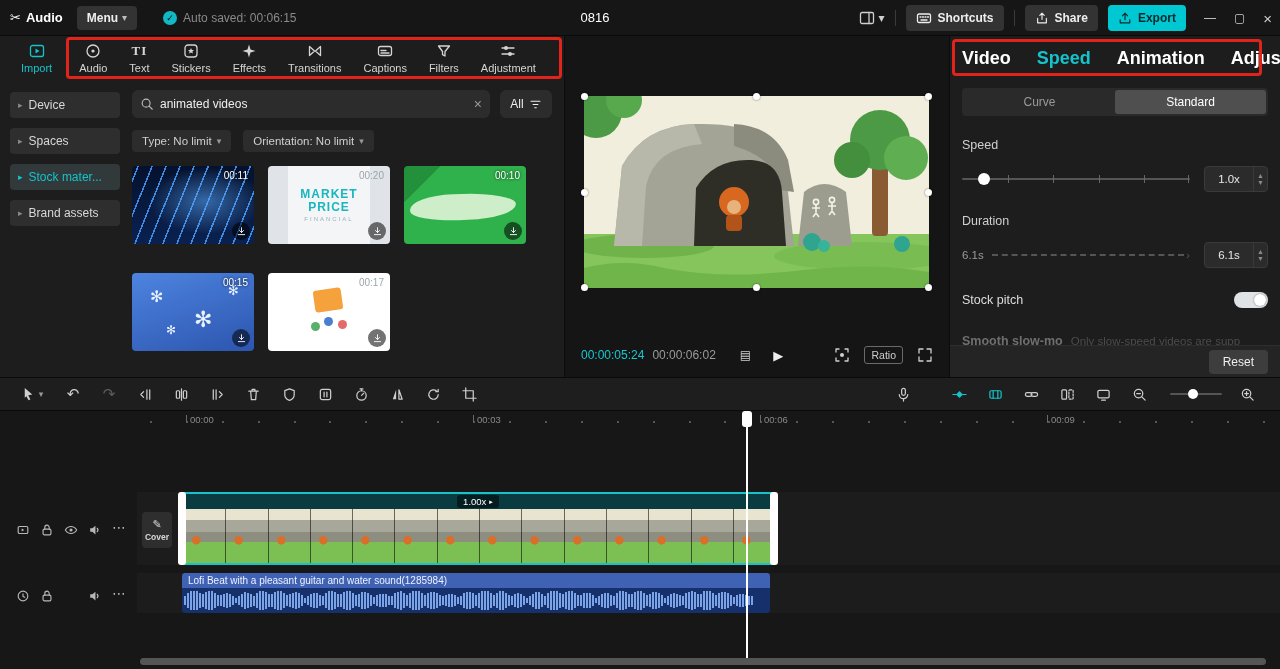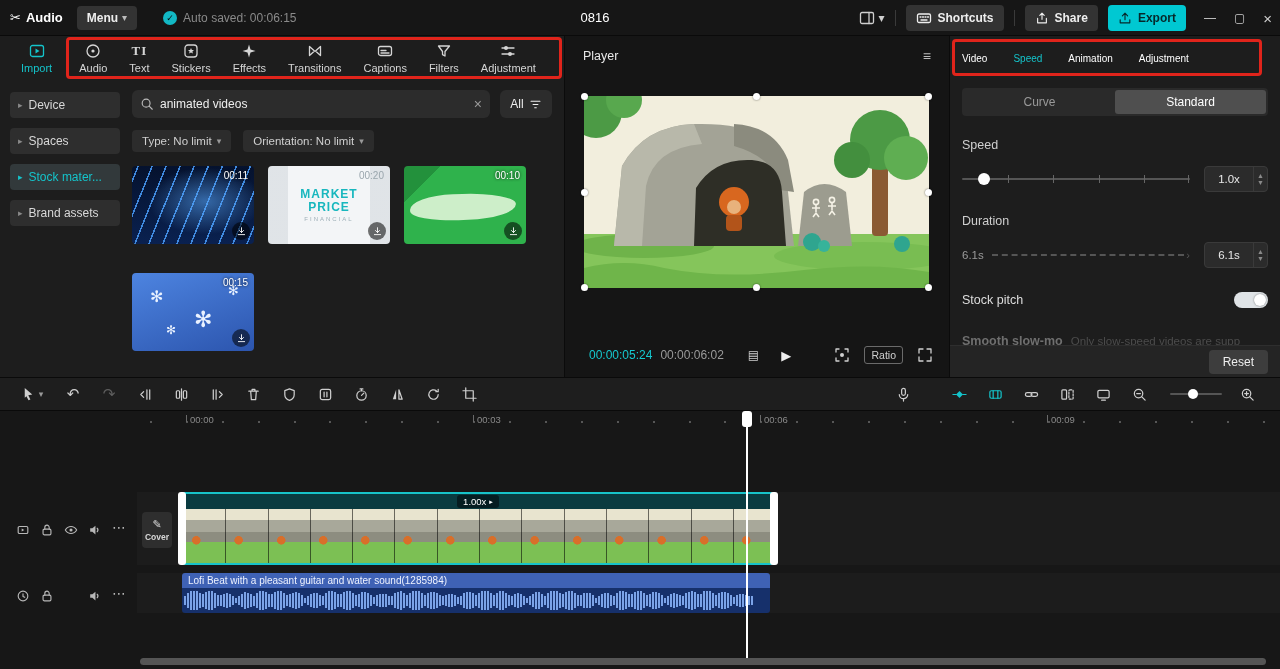--- a/index.html
+++ b/index.html
@@ -81,28 +81,28 @@
   .flake { position:absolute; }
   .t-illus { background:#fff; position:relative; }
   .t-illus::before { content:""; position:absolute; left:46px; top:16px; width:28px; height:22px; background:#f5a23c; border-radius:3px; transform:rotate(-8deg); }
   .t-illus::after { content:""; position:absolute; left:56px; top:44px; width:9px; height:9px; border-radius:50%; background:#4a7fd0; box-shadow:14px 3px 0 #e46a6a,-13px 5px 0 #59b06a; }
 
   
   .player-head { height:40px; display:flex; align-items:center; justify-content:space-between; padding:0 18px; color:#e8e8e8; font-size:12.5px; }
   .preview-wrap { position:absolute; left:19px; top:60px; width:345px; height:192px; }
   .handle { position:absolute; width:7px; height:7px; border-radius:50%; background:#fff; box-shadow:0 0 2px rgba(0,0,0,.6); z-index:5; }
   .player-foot { position:absolute; left:0; bottom:8px; width:100%; height:28px; display:flex; align-items:center; padding:0 16px; }
-  .time-cur { color:#15c9cf; font-size:12px;margin-left:8px; }
+  .time-cur { color:#15c9cf; font-size:12px; }
   .time-tot { color:#9a9a9a; font-size:12px; margin-left:8px; }
   .pf-ic { color:#cfcfcf; }
   .ratio-btn { border:1px solid #6a6a6a; border-radius:3px; color:#cfcfcf; font-size:10.5px; padding:2px 6px; }
 
   
   .insp-tabs { display:flex; align-items:center; gap:26px; padding:0 12px; height:44px; }
-  .insp-tab { color:#fff; font-weight:normal; font-size:10px; }
+  .insp-tab { color:#fff; font-weight:bold; font-size:18px; }
   .insp-tab.active { color:#14c4cb; }
   .seg { margin:8px 12px 0 12px; height:28px; background:#2a2a2a; border-radius:4px; display:flex; padding:2px; }
   .seg-item { flex:1; display:flex; align-items:center; justify-content:center; border-radius:3px; color:#999; font-size:12px; }
   .seg-item.active { background:#4f4f4f; color:#fff; }
   .insp-label { color:#cfcfcf; font-size:12.5px; margin:22px 12px 0 12px; }
   .slider-row { display:flex; align-items:center; margin:14px 12px 0 12px; }
   .sl-track { position:relative; flex:1; height:14px; }
   .sl-line { position:absolute; left:0; right:0; top:6px; height:2px; background:#555; border-radius:2px; }
   .sl-tick { position:absolute; top:3px; width:1px; height:8px; background:#666; }
   .sl-handle { position:absolute; top:1px; width:12px; height:12px; border-radius:50%; background:#fff; }
@@ -377,34 +377,38 @@
               <span class="flake" style="left:62px;top:34px;font-size:22px;">✻</span>
               <span class="flake" style="left:96px;top:10px;font-size:13px;">✻</span>
               <span class="flake" style="left:34px;top:50px;font-size:12px;">✻</span>
               <span class="dur">00:15</span>
               <span class="dl">
                   <svg width="11" height="11" viewBox="0 0 16 16">
                     <path class="st" d="M8 2.5v7M5 6.5l3 3 3-3M3.5 12.5h9"></path>
                   </svg>
                 </span>
             </div>
+            <div class="thumb t-illus">
+              <span class="dur" style="color:#9aa6ad;text-shadow:none;">00:17</span>
+              <span class="dl">
+                  <svg width="11" height="11" viewBox="0 0 16 16">
+                    <path class="st" d="M8 2.5v7M5 6.5l3 3 3-3M3.5 12.5h9"></path>
+                  </svg>
+                </span>
+            </div>
           </div>
         </div>
       </div>
 
       <div class="anno" style="left:66px;top:1px;width:496px;height:42px;"></div>
     </div>
 
     <div class="panel-div"></div>
 
     <div class="player-panel">
-      <div class="player-head">
-        <span>Player</span>
-        <span style="color:#bbb;font-size:14px;">≡</span>
-      </div>
       <div class="preview-wrap">
         <svg viewBox="0 0 345 192" width="345" height="192">
           <rect width="345" height="192" fill="#f2eedd"></rect>
           <rect y="138" width="345" height="54" fill="#85c55b"></rect>
           <ellipse cx="60" cy="150" rx="70" ry="12" fill="#6fb34a"></ellipse>
           <ellipse cx="280" cy="160" rx="90" ry="14" fill="#79bd52"></ellipse>
           <circle cx="12" cy="16" r="26" fill="#4c9a45"></circle>
           <circle cx="40" cy="4" r="18" fill="#58a84e"></circle>
           <rect x="288" y="58" width="16" height="82" rx="4" fill="#8a5a33"></rect>
           <circle cx="296" cy="44" r="30" fill="#4c9a45"></circle>

